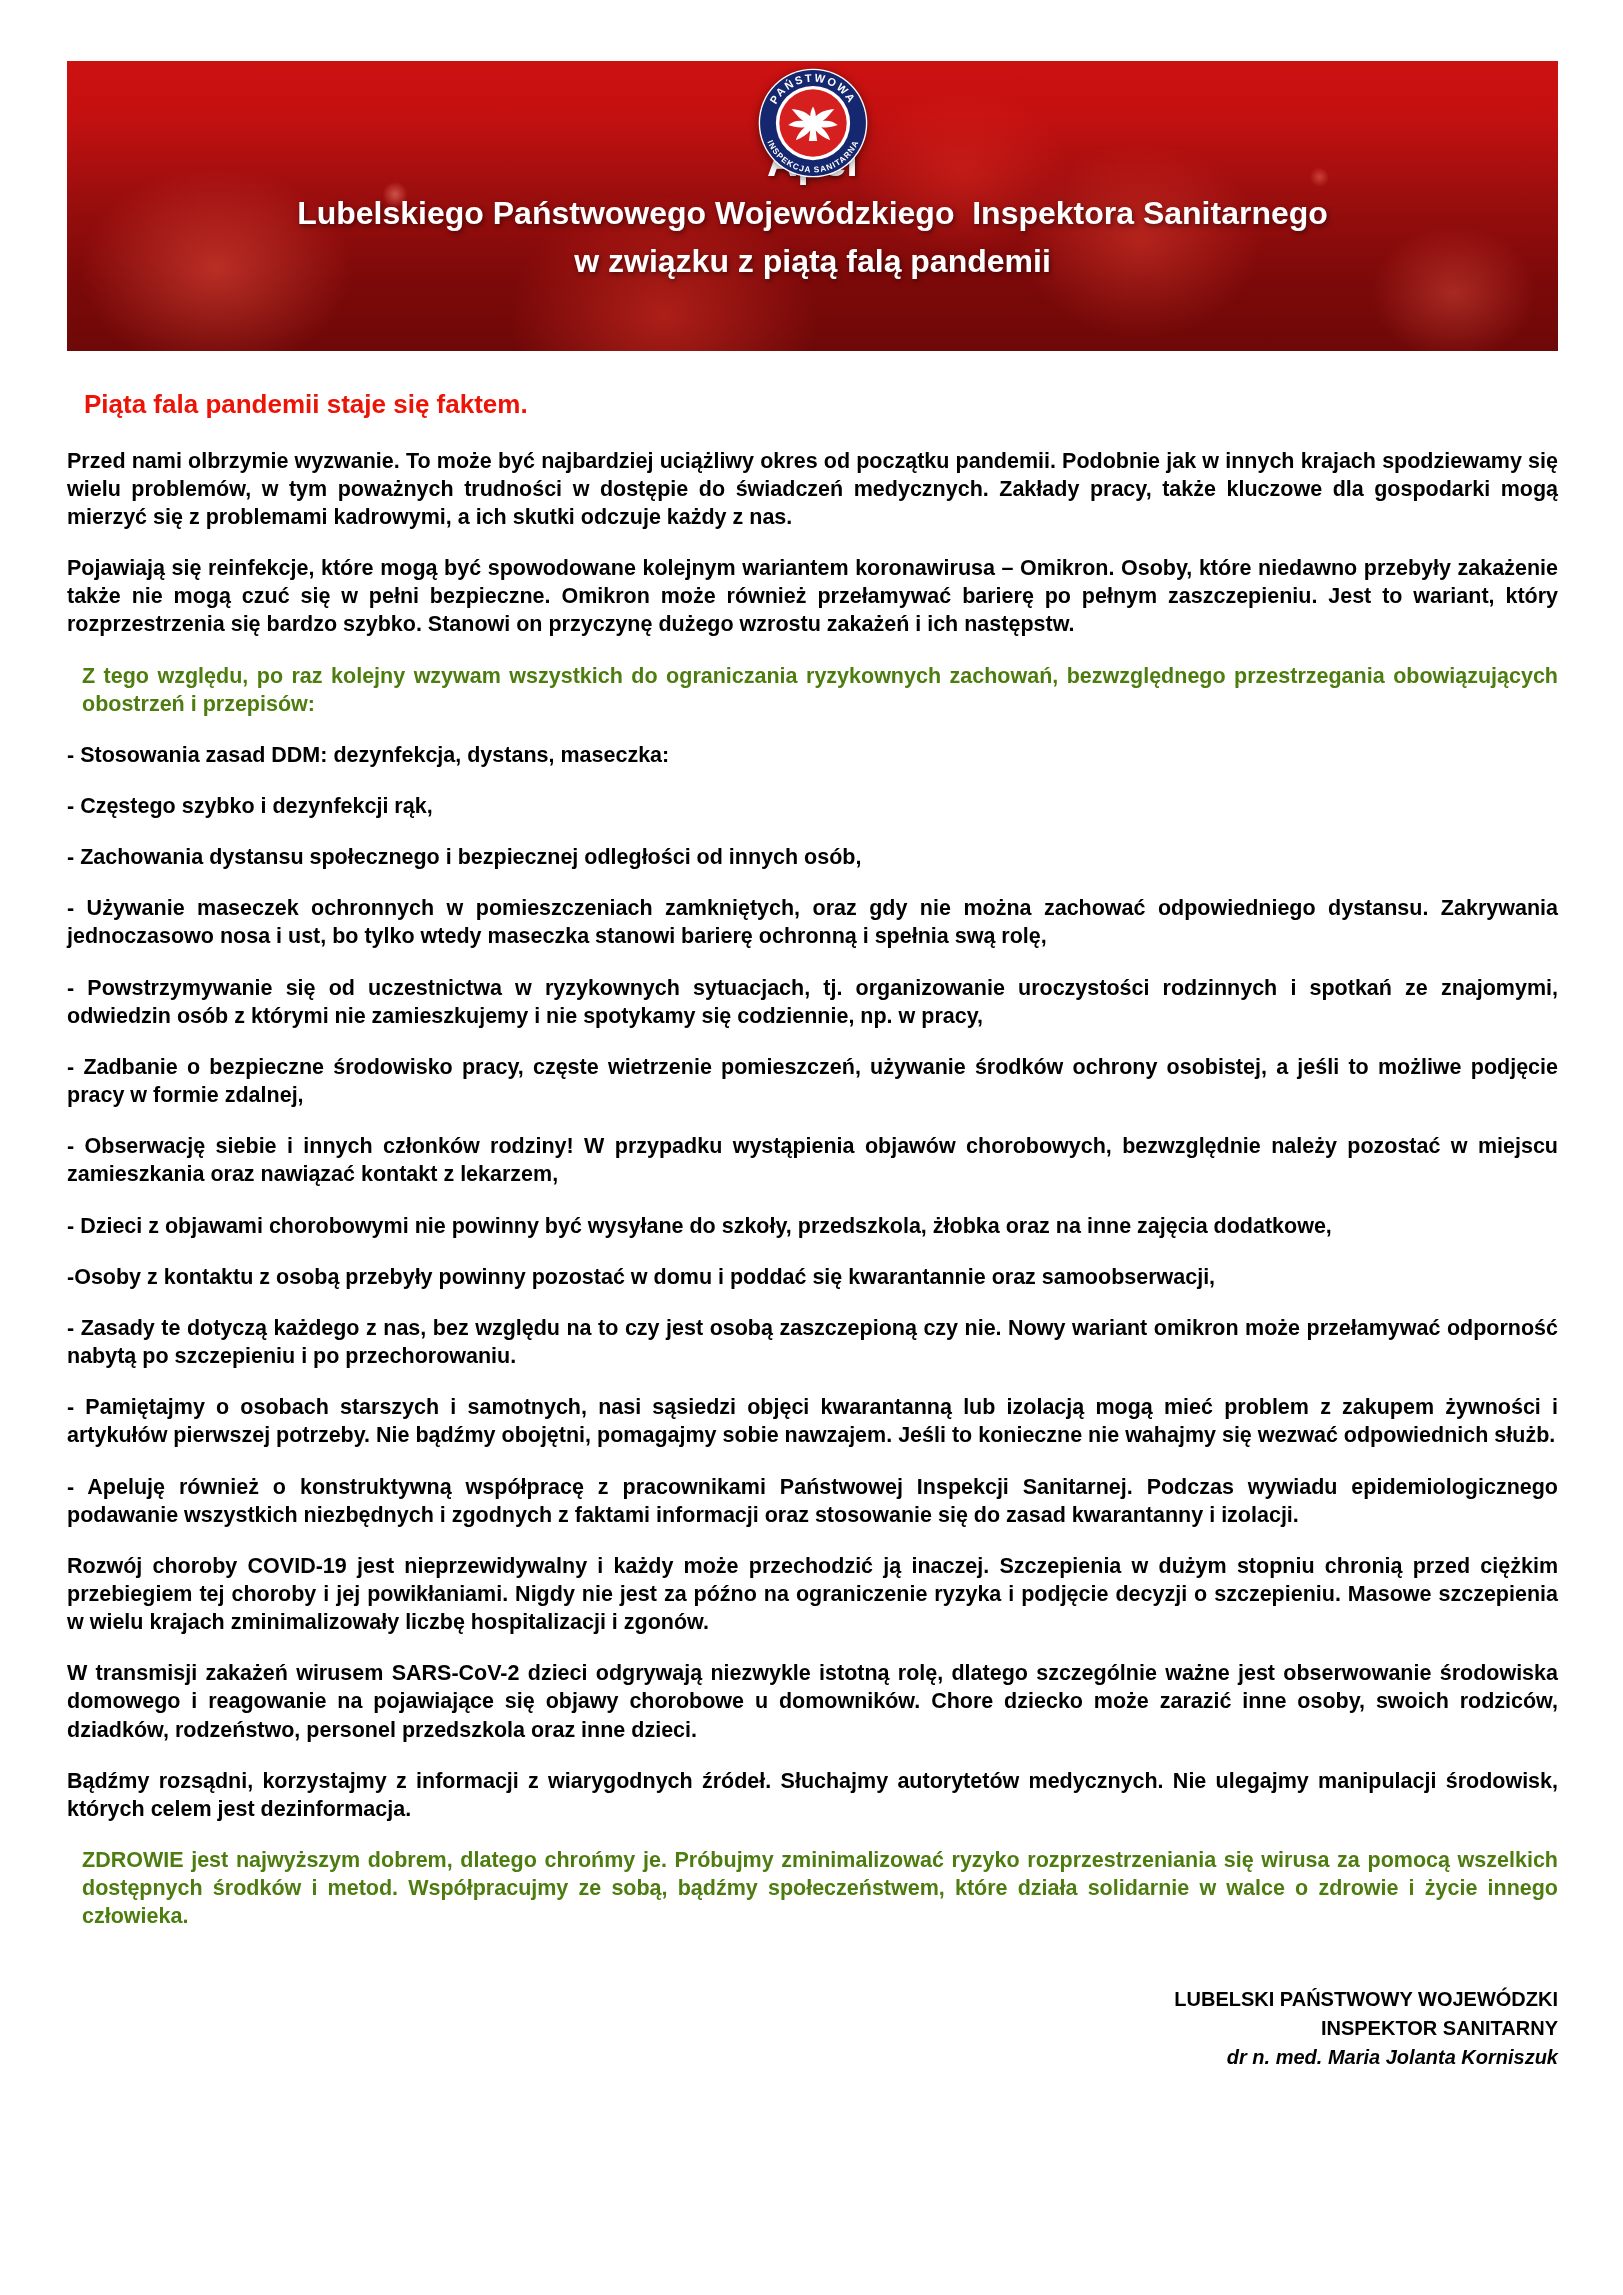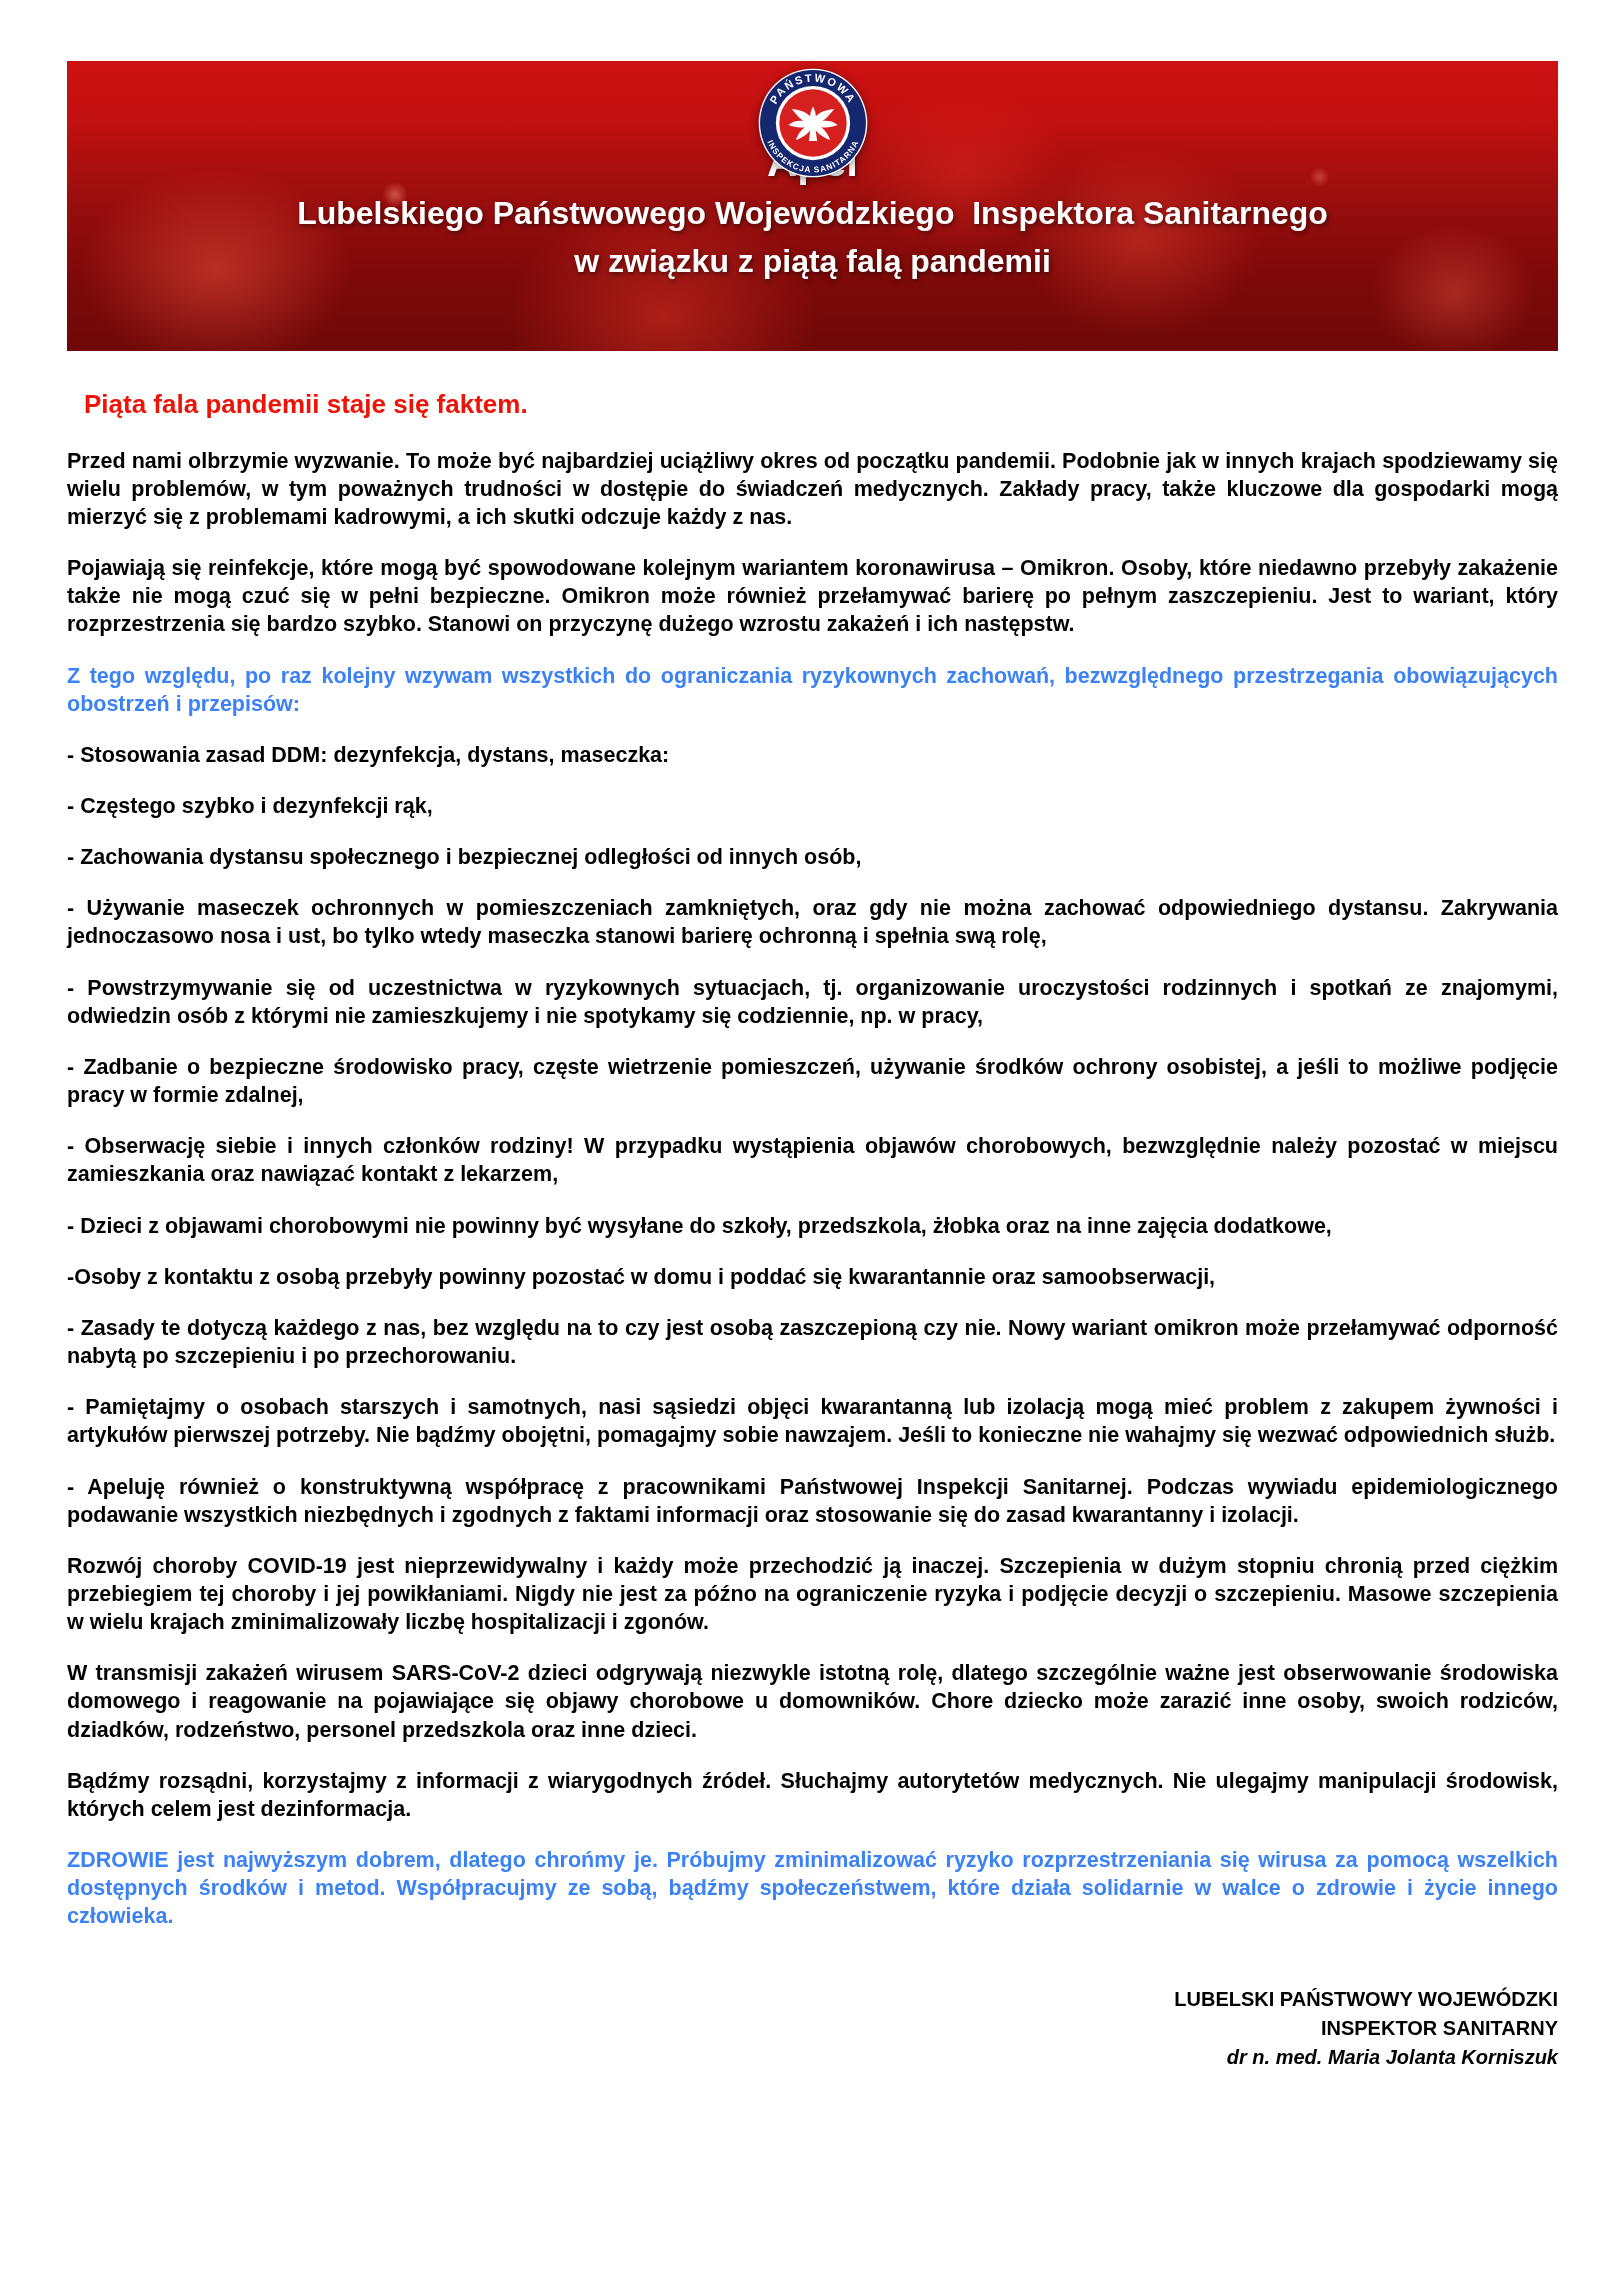--- a/index.html
+++ b/index.html
@@ -71,21 +71,21 @@
     line-height: 1.1;
   }
   .para {
     margin: 0 0 23px 0;
     font-size: 21.5px;
     font-weight: bold;
     line-height: 1.31;
     text-align: justify;
     color: #000000;
   }
-  .para.red { color: #3b82f6; }
+  .para.red { color: #4d7c0f; margin-left: 15px; }
 
   
   .signature {
     margin-top: 54px;
     text-align: right;
     font-size: 20px;
     font-weight: bold;
     line-height: 1.45;
   }
   .signature .italic { font-style: italic; }

